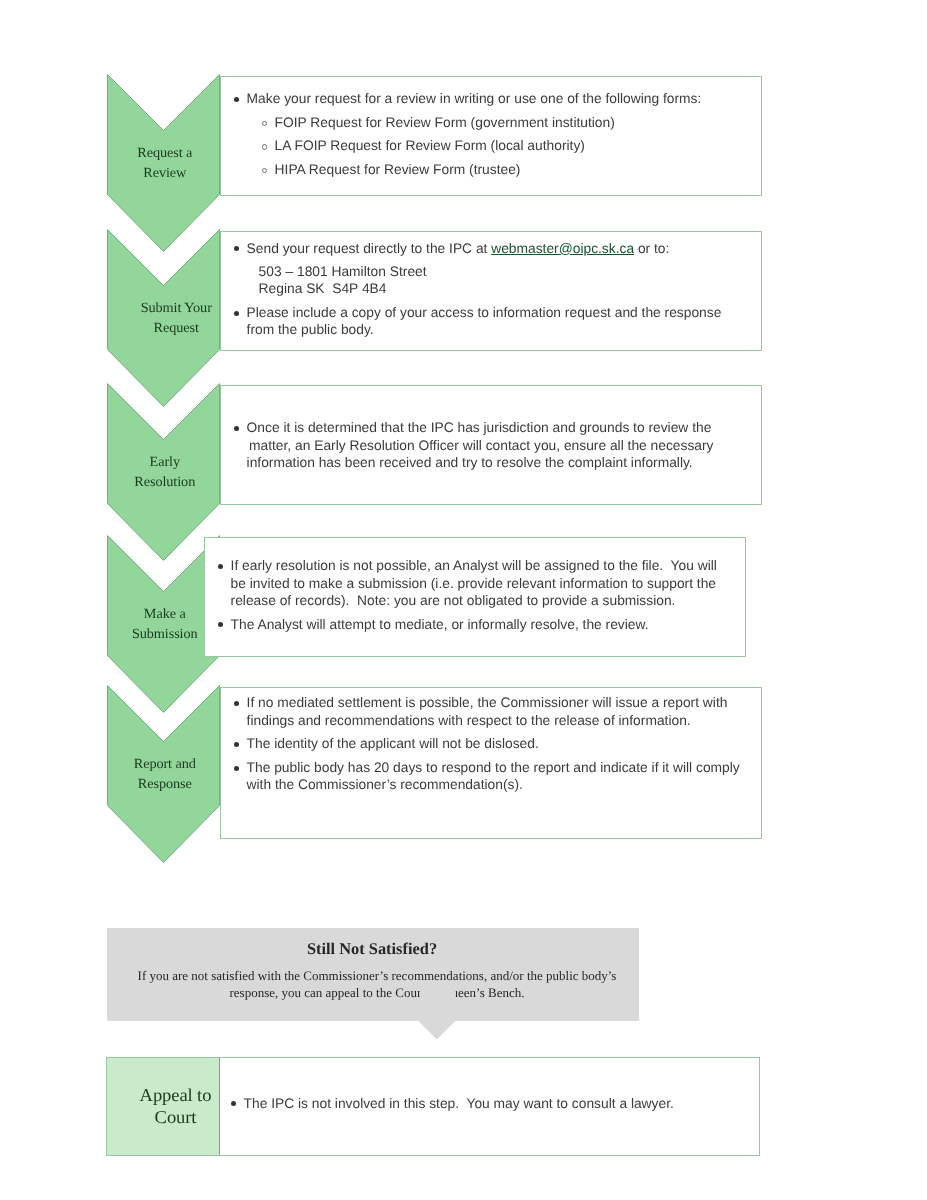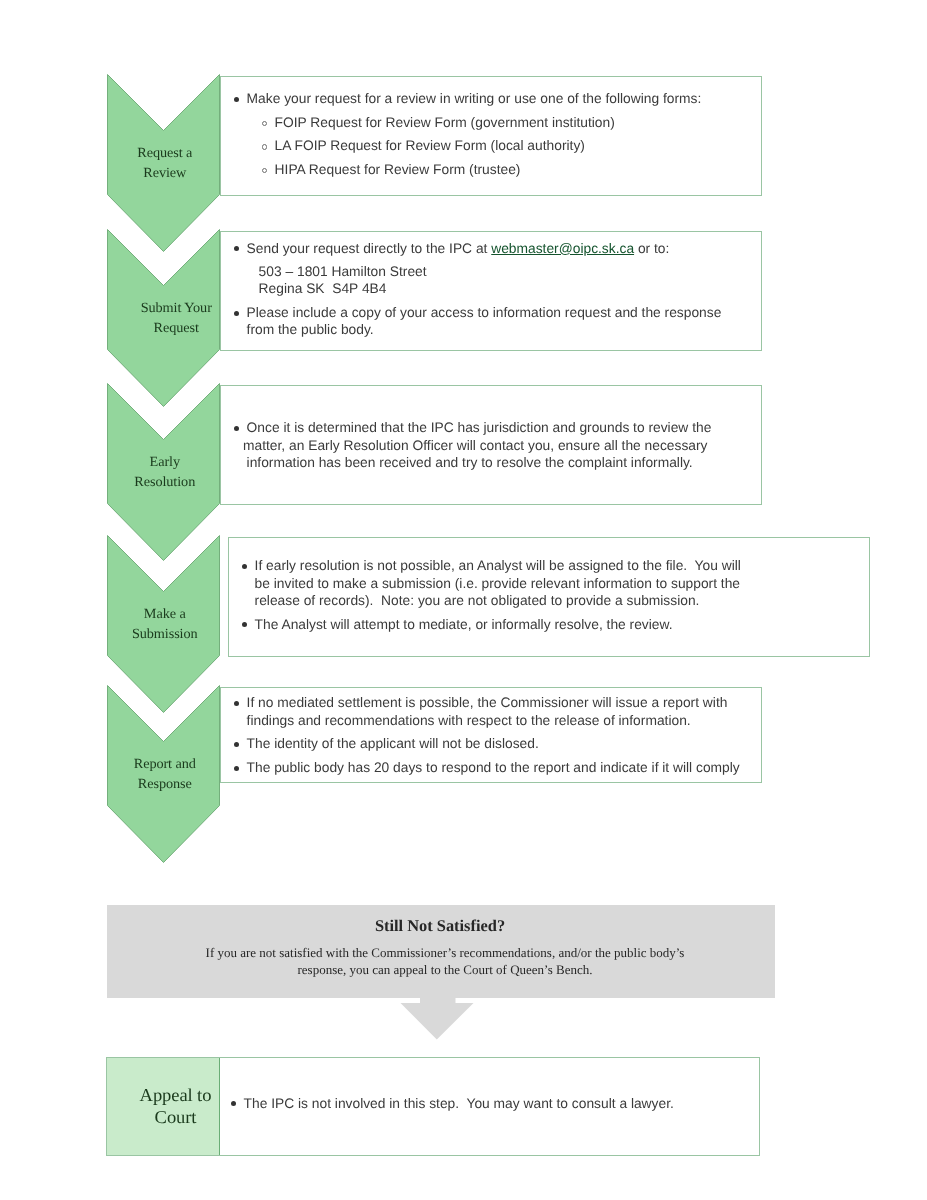--- a/index.html
+++ b/index.html
@@ -96,62 +96,63 @@
       <path data-name="chevron-path" d="M0.5 0.5 L56.5 56.5 L112.5 0.5 L112.5 120.5 L56.5 177.5 L0.5 120.5 Z"></path>
     </svg>
     <div class="chev-label" data-name="chevron-label-3" style="top:70px;">
       <div data-name="chevron-label-line-1">Early</div>
       <div data-name="chevron-label-line-2">Resolution</div>
     </div>
   </div>
   <div class="box" data-name="content-box-step-3" style="left:220px;top:385px;width:542px;height:120px;">
       <span class="bullet disc" data-name="bullet-disc-icon" style="left: 13.4px; top: 39.95px;"></span>
       <div class="bi" data-name="list-item-line" style="left: 25.6px; top: 34.15px;">Once it is determined that the IPC has jurisdiction and grounds to review the</div>
-      <div class="bi" data-name="list-item-line" style="left: 22px; top: 51.55px;">matter, an Early Resolution Officer will contact you, ensure all the necessary</div>
+      <div class="bi" data-name="list-item-line" style="left: 28px; top: 51.55px;">matter, an Early Resolution Officer will contact you, ensure all the necessary</div>
       <div class="bi" data-name="list-item-line" style="left: 25.6px; top: 68.95px;">information has been received and try to resolve the complaint informally.</div>
     </div>
 
   <div class="chev-wrap" data-name="chevron-step-4" style="left:107px;top:534.8px;width:113px;height:179px;">
     <svg class="chev-svg" width="113" height="179" viewBox="0 0 113 179" data-name="chevron-shape-4">
       <path data-name="chevron-path" d="M0.5 0.5 L56.5 56.5 L112.5 0.5 L112.5 120.5 L56.5 177.5 L0.5 120.5 Z"></path>
     </svg>
     <div class="chev-label" data-name="chevron-label-4" style="top:70px;">
       <div data-name="chevron-label-line-1">Make a</div>
       <div data-name="chevron-label-line-2">Submission</div>
     </div>
   </div>
-  <div class="box" data-name="content-box-step-4" style="left:228px;top:537px;width:642px;height:120px;padding-left:20px;">
+  <div class="box" data-name="content-box-step-4" style="left:204px;top:537px;width:542px;height:120px;padding-left:20px;">
       <span class="bullet disc" data-name="bullet-disc-icon" style="left: 13.4px; top: 26.1px;"></span>
       <div class="bi" data-name="list-item-line" style="left: 25.6px; top: 20.3px;">If early resolution is not possible, an Analyst will be assigned to the file.  You will</div>
       <div class="bi" data-name="list-item-line" style="left: 25.6px; top: 55.1px;">release of records).  Note: you are not obligated to provide a submission.</div>
       <div class="bi" data-name="list-item-line" style="left: 25.6px; top: 37.7px;">be invited to make a submission (i.e. provide relevant information to support the</div>
       <span class="bullet disc" data-name="bullet-disc-icon" style="left: 13.4px; top: 84.4px;"></span>
       <div class="bi" data-name="list-item-line" style="left: 25.6px; top: 78.6px;">The Analyst will attempt to mediate, or informally resolve, the review.</div>
     </div>
 
   <div class="chev-wrap" data-name="chevron-step-5" style="left:107px;top:684.8px;width:113px;height:179px;">
     <svg class="chev-svg" width="113" height="179" viewBox="0 0 113 179" data-name="chevron-shape-5">
       <path data-name="chevron-path" d="M0.5 0.5 L56.5 56.5 L112.5 0.5 L112.5 120.5 L56.5 177.5 L0.5 120.5 Z"></path>
     </svg>
     <div class="chev-label" data-name="chevron-label-5" style="top:70px;">
       <div data-name="chevron-label-line-1">Report and</div>
       <div data-name="chevron-label-line-2">Response</div>
     </div>
   </div>
-  <div class="box" data-name="content-box-step-5" style="left:220px;top:687px;width:542px;height:96px;">
+  <div class="box" data-name="content-box-step-5" style="left:220px;top:687px;width:542px;height:152px;">
       <span class="bullet disc" data-name="bullet-disc-icon" style="left: 13.4px; top: 13.15px;"></span>
       <div class="bi" data-name="list-item-line" style="left: 25.6px; top: 7.35px;">If no mediated settlement is possible, the Commissioner will issue a report with</div>
       <div class="bi" data-name="list-item-line" style="left: 25.6px; top: 24.75px;">findings and recommendations with respect to the release of information.</div>
       <span class="bullet disc" data-name="bullet-disc-icon" style="left: 13.4px; top: 54.05px;"></span>
       <div class="bi" data-name="list-item-line" style="left: 25.6px; top: 48.25px;">The identity of the applicant will not be dislosed.</div>
       <span class="bullet disc" data-name="bullet-disc-icon" style="left: 13.4px; top: 77.55px;"></span>
       <div class="bi" data-name="list-item-line" style="left: 25.6px; top: 71.75px;">The public body has 20 days to respond to the report and indicate if it will comply</div>
+      <div class="bi" data-name="list-item-line" style="left: 25.6px; top: 89.15px;">with the Commissioner’s recommendation(s).</div>
     </div>
 
-  <div class="grey" data-name="still-not-satisfied-callout" style="left:107px;top:905px;width:668px;height:93px;">
+  <div class="grey" data-name="still-not-satisfied-callout" style="left:107px;top:928px;width:532px;height:93px;">
     <div class="grey-title" data-name="callout-title" style="top:11px;">Still Not Satisfied?</div>
     <div class="grey-body" data-name="callout-body" style="top:39px;">
       <div data-name="callout-body-line-1">If you are not satisfied with the Commissioner’s recommendations, and/or the public body’s</div>
       <div data-name="callout-body-line-2">response, you can appeal to the Court of Queen’s Bench.</div>
     </div>
   </div>
 
   <svg data-name="down-arrow-icon" style="position:absolute;left:400px;top:987px;" width="75" height="54" viewBox="0 0 75 54">
     <path data-name="down-arrow-path" d="M20 0 H55.5 V16 H73.5 L36.8 52.5 L0.5 16 H20 Z"></path>
   </svg>

